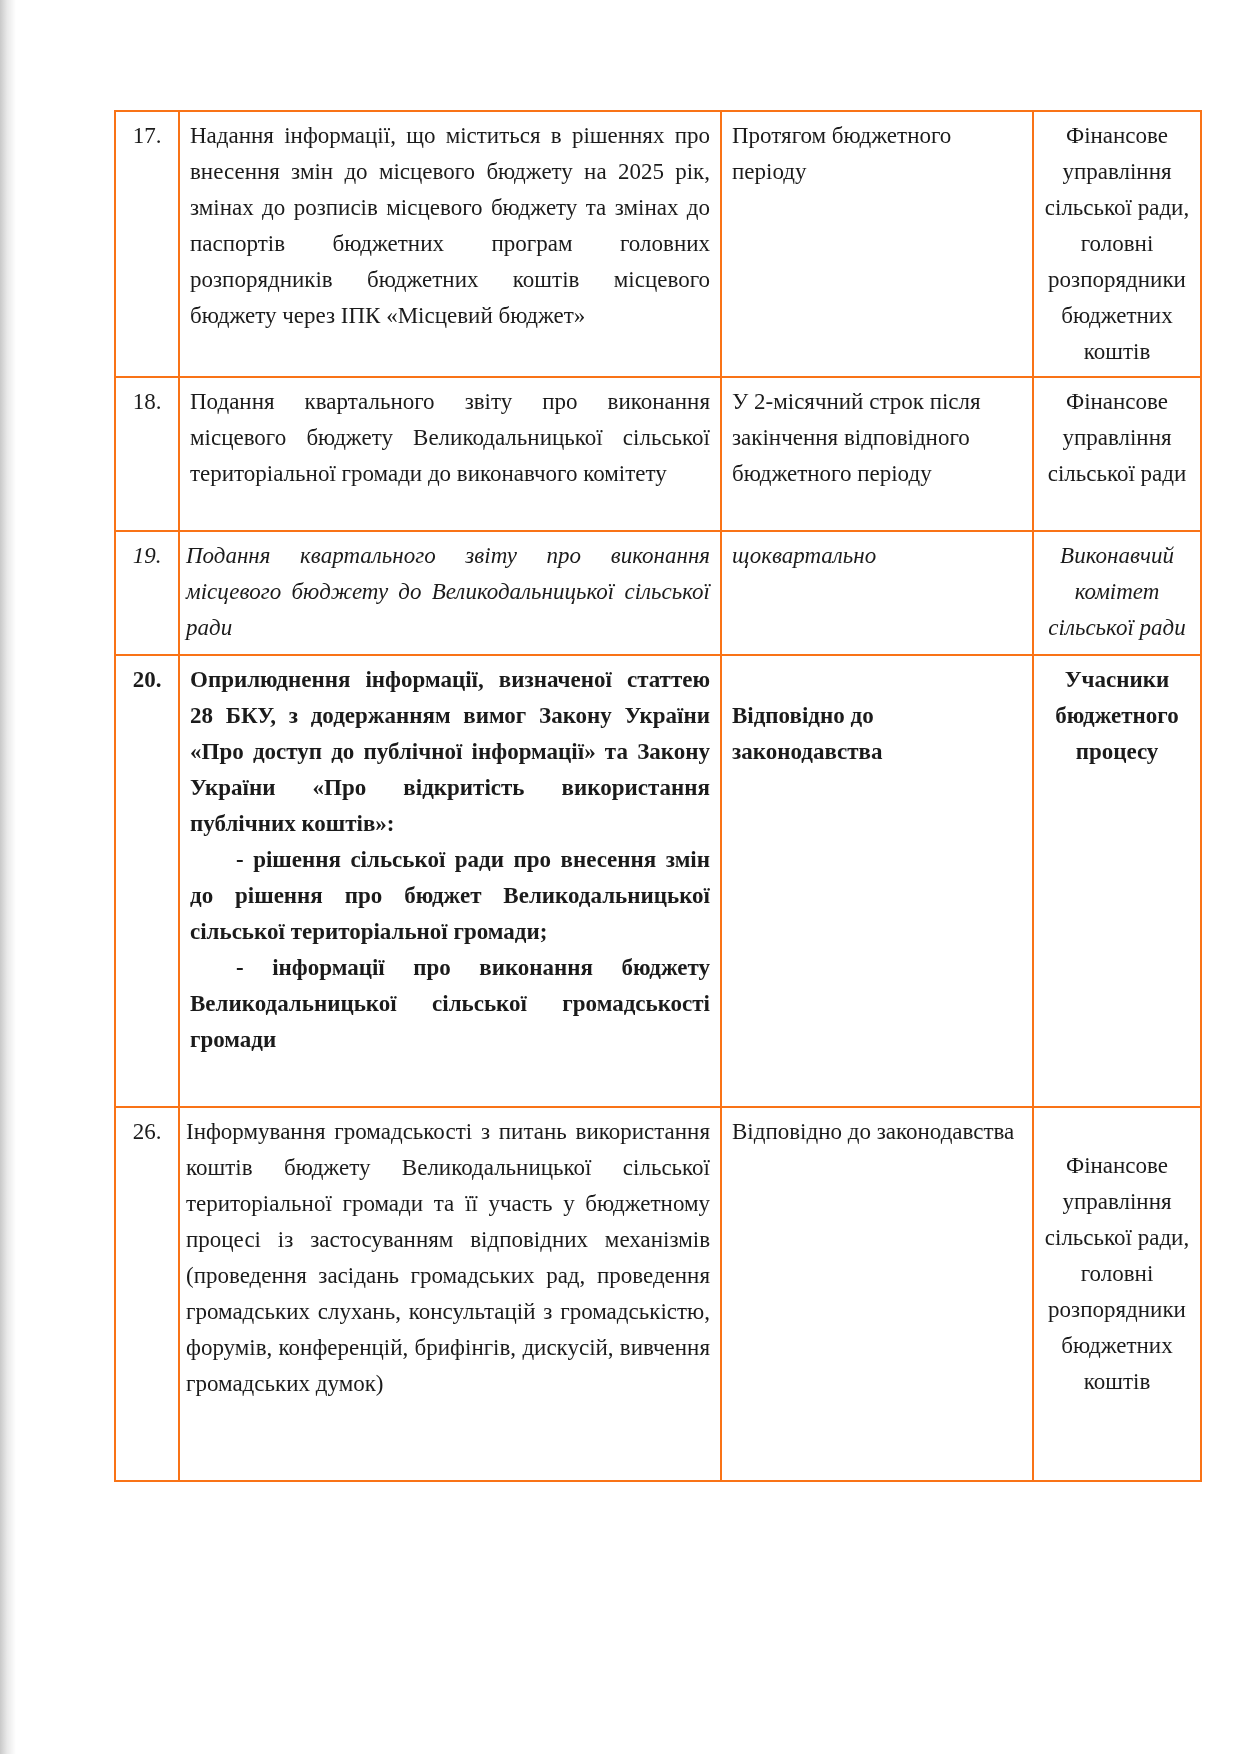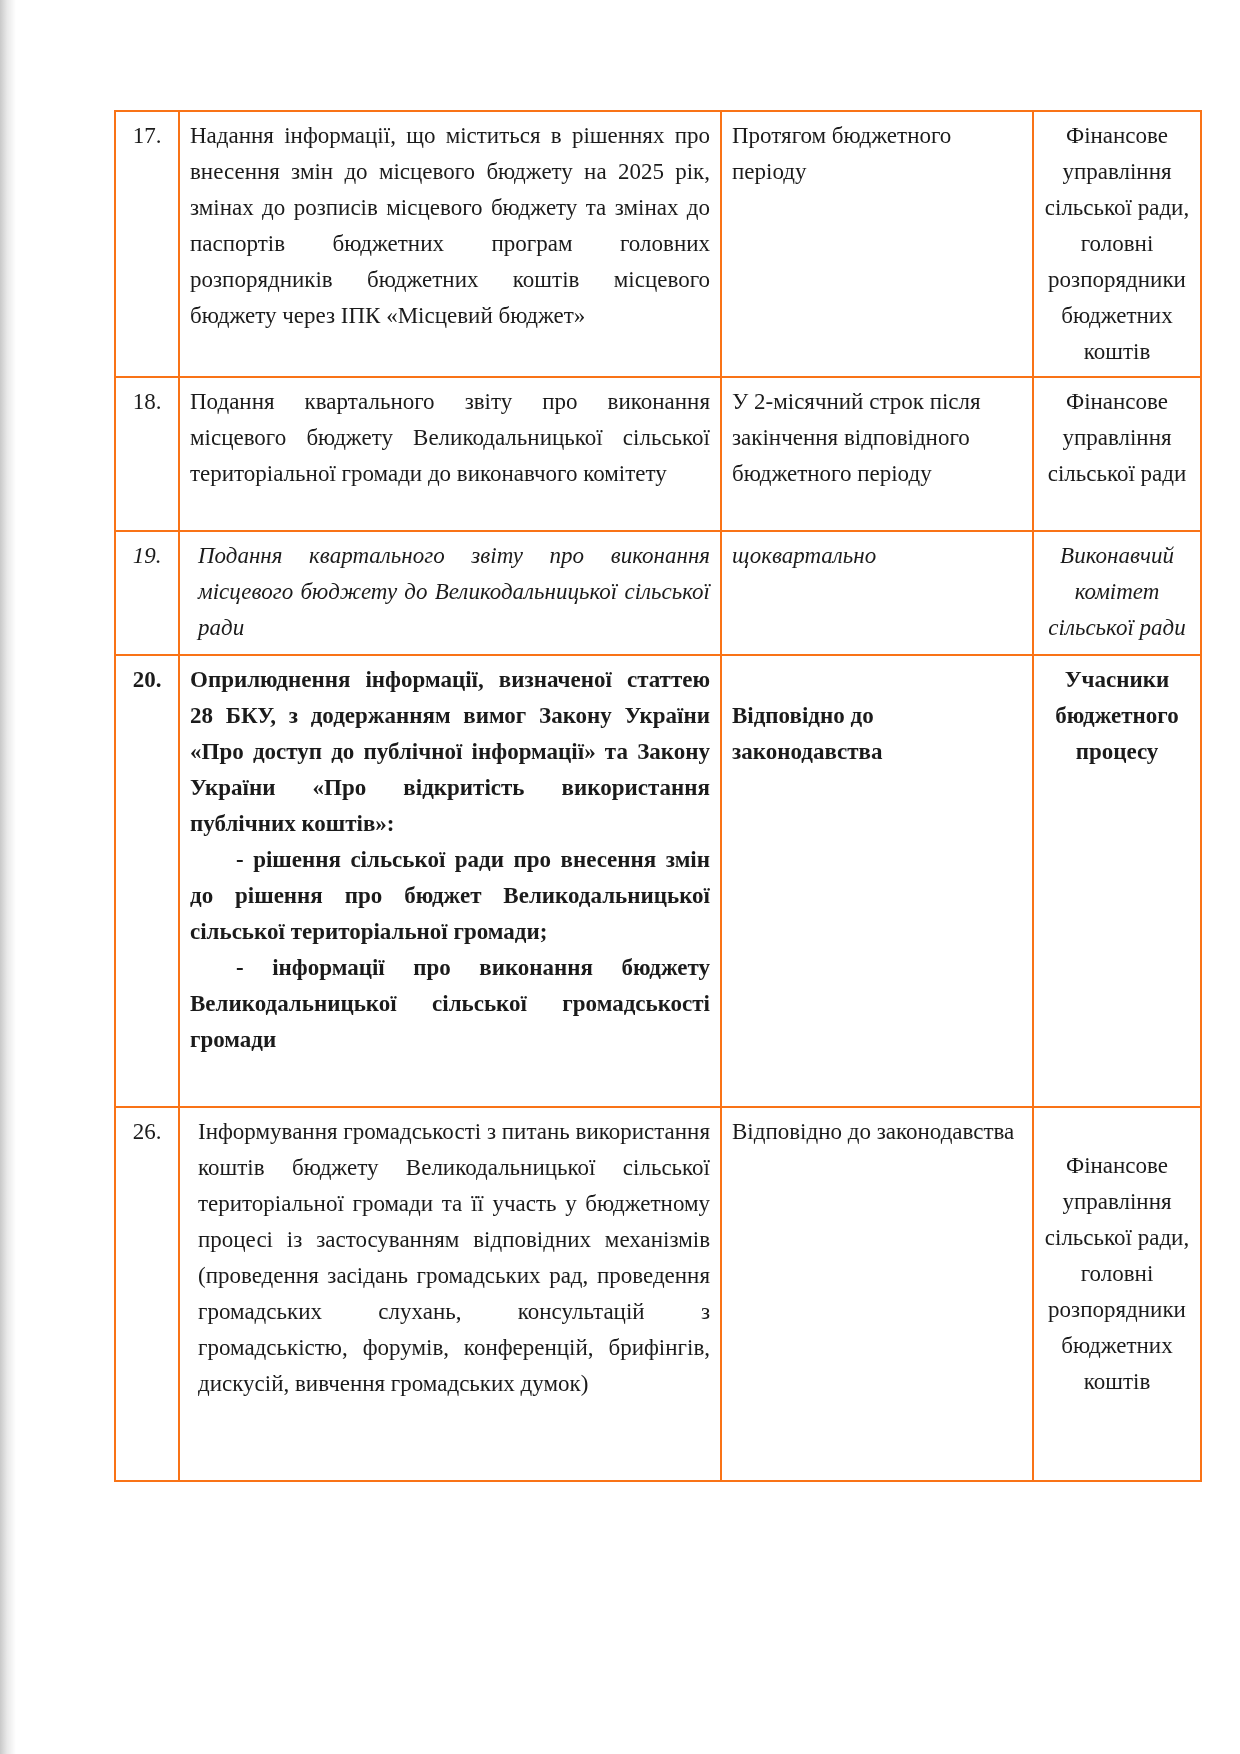--- a/index.html
+++ b/index.html
@@ -42,21 +42,21 @@
 
   
   tr:nth-child(1) td { height: 254px; }
   tr:nth-child(2) td { height: 142px; }
   tr:nth-child(3) td { height: 112px; font-style: italic; }
   tr:nth-child(4) td { height: 404px; font-weight: bold; }
   tr:nth-child(5) td { height: 328px; }
   tr:nth-child(4) td.cell-time { padding-top: 42px; }
   tr:nth-child(5) td.cell-resp { padding-top: 40px; }
   tr:nth-child(3) td.cell-desc,
-  tr:nth-child(5) td.cell-desc { padding-left: 18px; }
+  tr:nth-child(5) td.cell-desc { padding-left: 6px; }
 </style>
 </head>
 <body>
 
 <div class="page">
   <div class="scan-edge"></div>
 
   <table class="schedule">
     <colgroup>
       <col style="width:64px">

